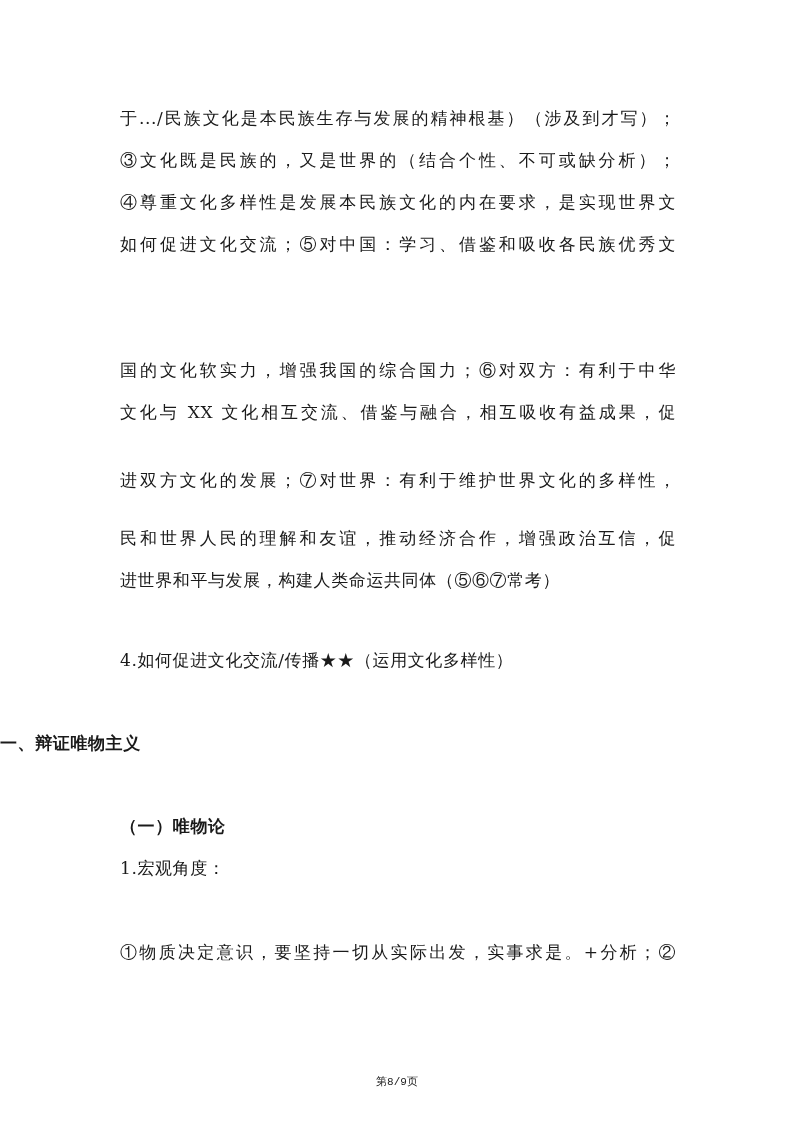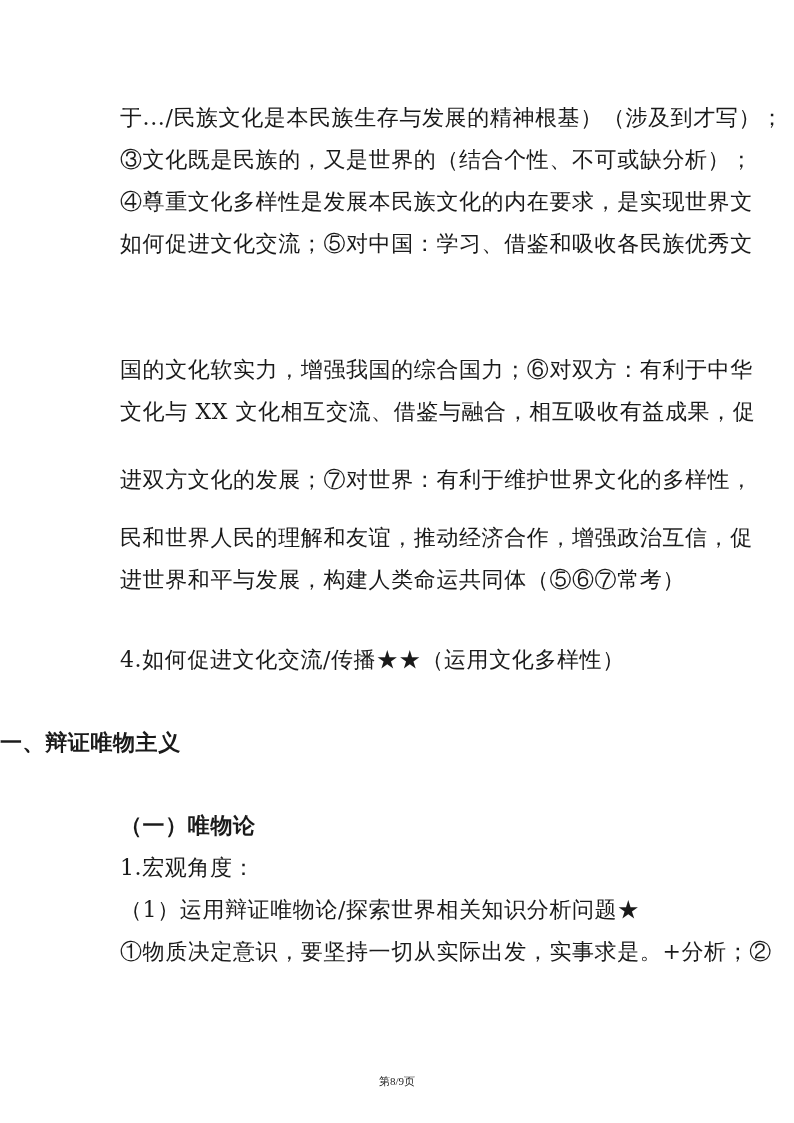--- a/index.html
+++ b/index.html
@@ -1,25 +1,25 @@
 <!DOCTYPE html>
 <html><head>
 <meta charset="utf-8">
 <style>
   html, body { margin: 0; padding: 0; background: #ffffff; }
   body { width: 794px; height: 1123px; position: relative; overflow: hidden;
          font-family: "DejaVu Serif", "Liberation Serif", serif; color: #1a1a1a; }
   .page { position: absolute; left: 0; top: 0; width: 794px; height: 1123px; background: #fff; }
-  .line { position: absolute; left: 120px; width: 556px; font-size: 22px; line-height: 24px;
+  .line { position: absolute; left: 120px; width: 556px; font-size: 17px; line-height: 24px;
           white-space: nowrap; letter-spacing: 0.6px; }
   .justify { text-align: justify; text-align-last: justify; }
   .bold { font-weight: bold; font-family: "DejaVu Sans", "Liberation Sans", sans-serif; }
   .center { left: 0; width: 794px; text-align: left; }
   .footer { position: absolute; left: 0; width: 794px; top: 1074px; text-align: center;
-            font-size: 11px; color: #222; font-family: Liberation Serif, serif; }
+            font-size: 11px; color: #222; font-family: Liberation Mono, monospace; }
 </style>
 </head>
 <body>
 
 <div class="page">
   <div class="line justify" style="top:106px">于.../民族文化是本民族生存与发展的精神根基）（涉及到才写）；</div>
   <div class="line justify" style="top:148px">③文化既是民族的，又是世界的（结合个性、不可或缺分析）；</div>
   <div class="line justify" style="top:190px">④尊重文化多样性是发展本民族文化的内在要求，是实现世界文</div>
   <div class="line justify" style="top:232px">如何促进文化交流；⑤对中国：学习、借鉴和吸收各民族优秀文</div>
   <div class="line justify" style="top:358px">国的文化软实力，增强我国的综合国力；⑥对双方：有利于中华</div>
@@ -28,18 +28,17 @@
   <div class="line justify" style="top:526px">民和世界人民的理解和友谊，推动经济合作，增强政治互信，促</div>
   <div class="line" style="top:568px">进世界和平与发展，构建人类命运共同体（⑤⑥⑦常考）</div>
 
   <div class="line" style="top:648px">4.如何促进文化交流/传播★★（运用文化多样性）</div>
 
   <div class="line bold center" style="top:731px">一、辩证唯物主义</div>
 
   <div class="line bold" style="top:814px">（一）唯物论</div>
 
   <div class="line" style="top:856px">1.宏观角度：</div>
-  <div class="line" style="top:898px">（1）运用辩证唯物论/探索世界相关知识分析问题★</div>
 
   <div class="line justify" style="top:940px">①物质决定意识，要坚持一切从实际出发，实事求是。+分析；②</div>
 
   <div class="footer">第8/9页</div>
 </div>
 
 </body></html>

